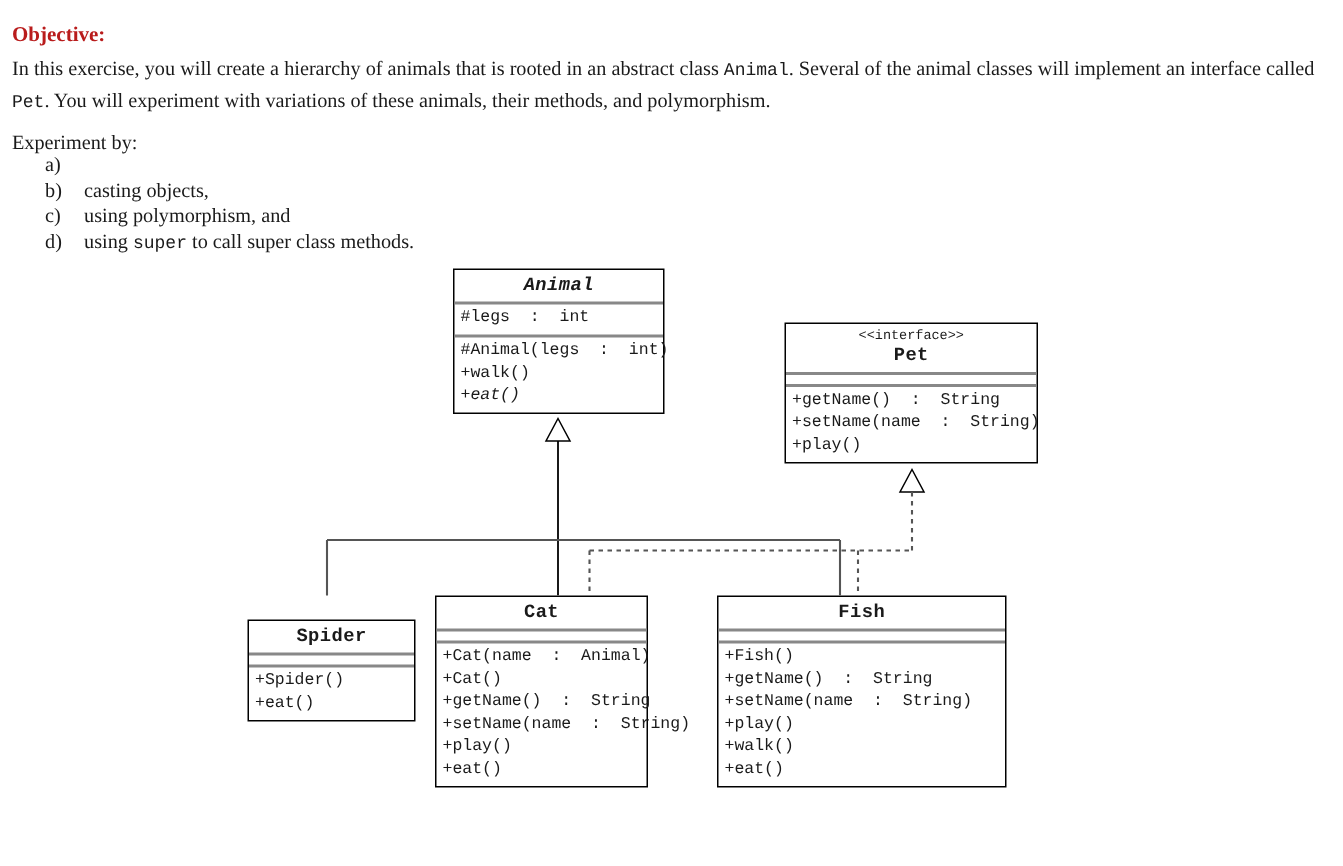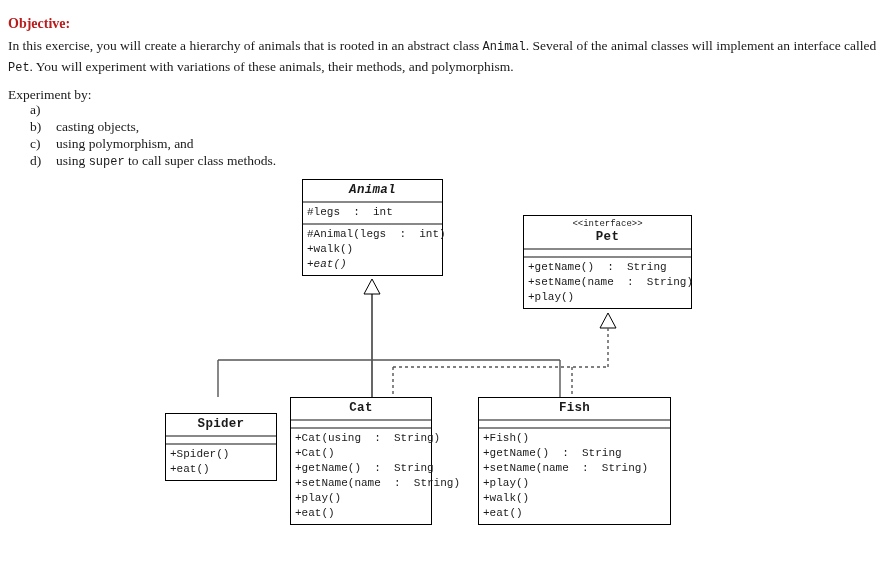--- a/index.html
+++ b/index.html
@@ -208,21 +208,21 @@
     <div class="compartment">
       <div class="member underline">+Spider()</div>
       <div class="member">+eat()</div>
     </div>
   </div>
 
   <div class="umlbox" id="box-cat">
     <div class="cls-title">Cat</div>
     <div class="compartment empty"></div>
     <div class="compartment">
-      <div class="member underline">+Cat(using  :  String)</div>
+      <div class="member underline">+Cat(name  :  Animal)</div>
       <div class="member underline">+Cat()</div>
       <div class="member">+getName()  :  String</div>
       <div class="member">+setName(name  :  String)</div>
       <div class="member">+play()</div>
       <div class="member">+eat()</div>
     </div>
   </div>
 
   <div class="umlbox" id="box-fish">
     <div class="cls-title">Fish</div>

